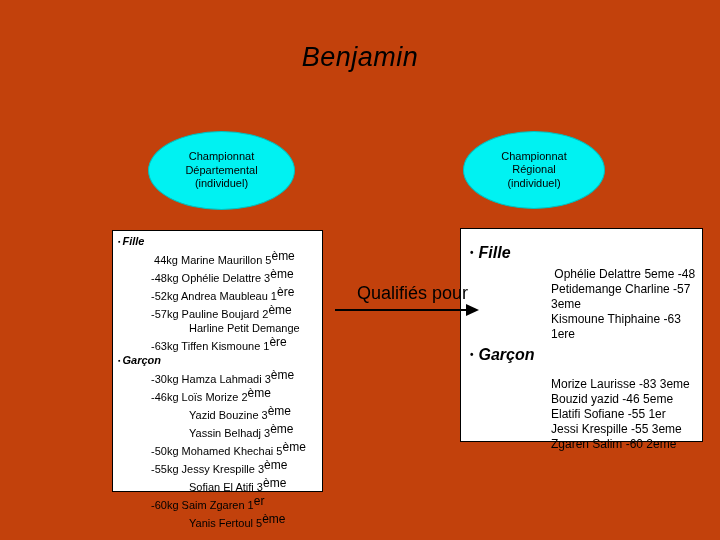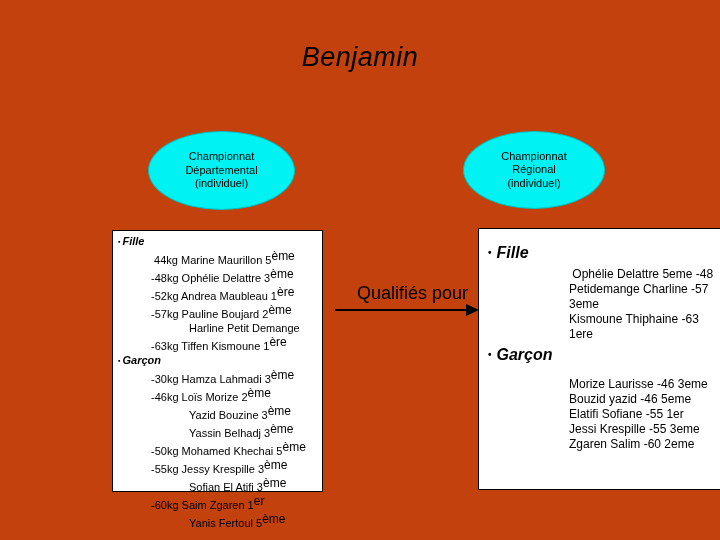--- a/index.html
+++ b/index.html
@@ -13,21 +13,21 @@
   }
   .ellipse{
     position:absolute;border-radius:50%;border:1px solid #be185d;
     display:flex;flex-direction:column;align-items:center;justify-content:center;
     text-align:center;font-size:11px;line-height:13.5px;
   }
   #left-ellipse{left:148px;top:131px;width:145px;height:77px;}
   #right-ellipse{left:463px;top:131px;width:140px;height:76px;}
   .obox{position:absolute;border:1px solid #000;box-sizing:border-box;background:#fff;}
   #left-box{left:112px;top:230px;width:211px;height:262px;padding:3px 2px 0 5px;font-size:11px;}
-  #right-box{left:460px;top:228px;width:243px;height:262px;padding:15px 4px 0 9px;font-size:12px;margin-left:18px;}
+  #right-box{left:460px;top:228px;width:243px;height:214px;padding:15px 4px 0 9px;font-size:12px;}
   #left-box .hdr{font-weight:bold;font-style:italic;font-size:11px;line-height:14px;}
   #left-box .bullet{font-size:7px;vertical-align:1px;margin-right:2px;font-style:normal;}
   #left-box .line{line-height:14px;white-space:pre;}
   #left-box .ind1{padding-left:33px;}
   #left-box .ind2{padding-left:71px;}
   #left-box sup{font-size:12px;vertical-align:4px;letter-spacing:0;}
   #right-box .hdr{font-weight:bold;font-style:italic;font-size:16px;line-height:18px;}
   #right-box .bullet{font-size:10px;vertical-align:2px;margin-right:5px;font-style:normal;}
   #right-box .items{margin-left:81px;line-height:15px;white-space:pre;margin-top:5px;margin-bottom:4px;}
   #right-box .section:nth-child(2) .items{margin-top:13px;}
@@ -85,21 +85,21 @@
       </div>
     </div>
 
   <div class="obox" id="right-box" style="border-color: rgb(0, 0, 0);">
       <div class="section">
         <div class="hdr"><span class="bullet">•</span><span>Fille</span></div>
         <div class="items"><div class="line"> Ophélie Delattre 5eme -48</div><div class="line">Petidemange Charline -57</div><div class="line">3eme</div><div class="line">Kismoune Thiphaine -63</div><div class="line">1ere</div></div>
       </div>
       <div class="section">
         <div class="hdr"><span class="bullet">•</span><span>Garçon</span></div>
-        <div class="items"><div class="line">Morize Laurisse -46 3eme</div><div class="line">Bouzid yazid -46 5eme</div><div class="line">Elatifi Sofiane -55 1er</div><div class="line">Jessi Krespille -55 3eme</div><div class="line">Zgaren Salim -60 2eme</div></div>
+        <div class="items"><div class="line">Morize Laurisse -83 3eme</div><div class="line">Bouzid yazid -46 5eme</div><div class="line">Elatifi Sofiane -55 1er</div><div class="line">Jessi Krespille -55 3eme</div><div class="line">Zgaren Salim -60 2eme</div></div>
       </div>
     </div>
 
   <div id="arrow-label">Qualifiés pour</div>
   <div id="arrow-line"></div>
   <div id="arrow-head"></div>
 
 </div>
 
 </body></html>

